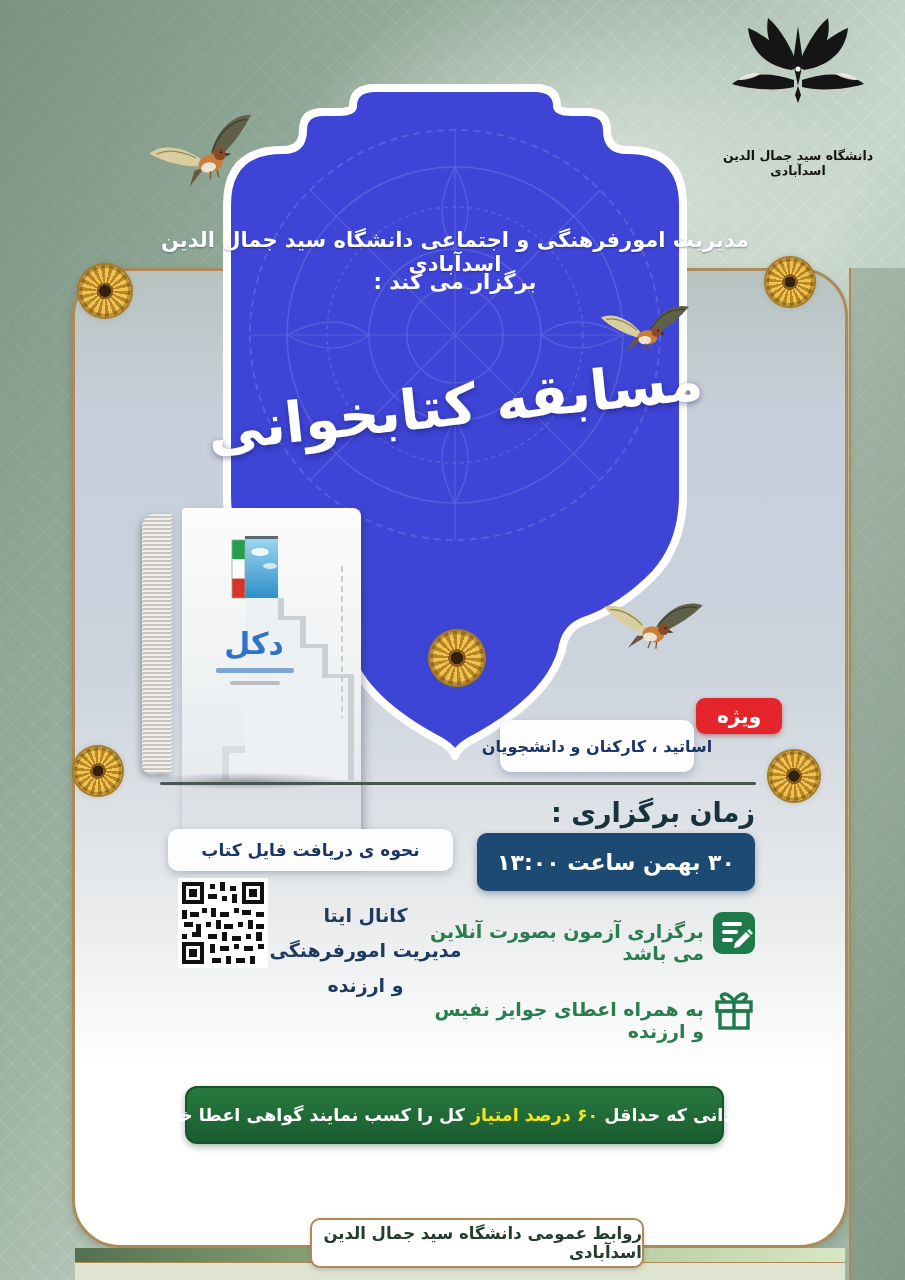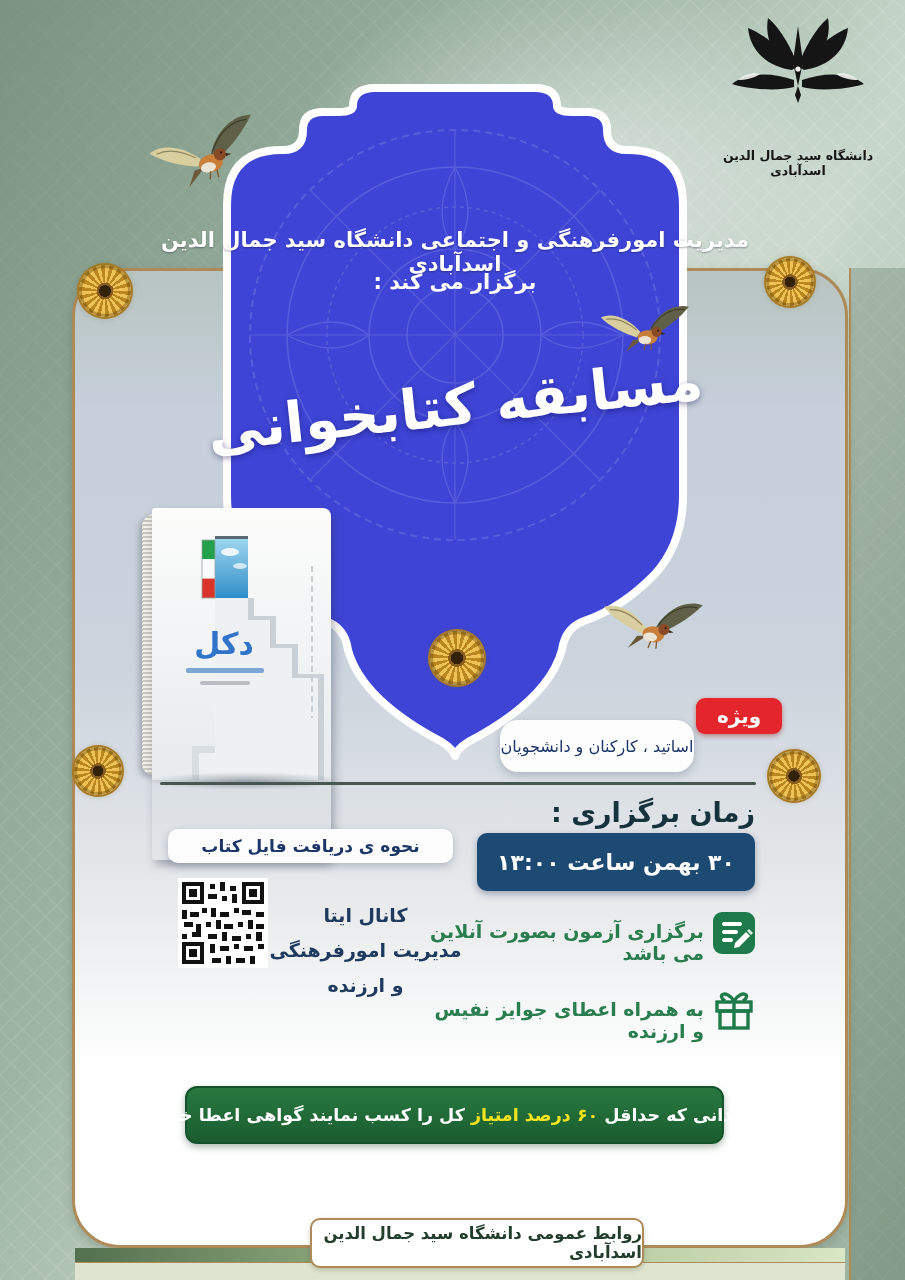--- a/index.html
+++ b/index.html
@@ -40,43 +40,43 @@
     color:#ffffff;font-size:56px;font-weight:bold;white-space:nowrap;
     transform:rotate(-6deg);letter-spacing:-1px;
     text-shadow:0 2px 6px rgba(10,10,80,.45);}
 
   
   .book{position:absolute;left:142px;top:508px;width:205px;height:272px;z-index:5;}
   .book-pages{position:absolute;left:0;top:6px;width:30px;height:260px;
     border-radius:12px 0 0 10px;transform:skewY(-2deg);
     background:repeating-linear-gradient(180deg,#f0efeb 0 2px,#c7c5bd 2px 4px);
     box-shadow:-2px 3px 6px rgba(40,50,70,.35);}
-  .book-cover{position:absolute;left:10px;top:0;width:179px;height:352px;border-radius:3px 8px 8px 3px;
+  .book-cover{position:absolute;left:40px;top:0;width:179px;height:352px;border-radius:3px 8px 8px 3px;
     overflow:hidden;box-shadow:3px 5px 10px rgba(40,50,70,.35);}
   .book-title{position:absolute;left:30px;top:118px;width:84px;text-align:center;
     color:#2f74c9;font-size:30px;font-weight:bold;z-index:2;}
   .cap1{position:absolute;left:34px;top:160px;width:78px;height:5px;background:#7ba6d3;border-radius:2px;z-index:2;}
   .cap2{position:absolute;left:48px;top:173px;width:50px;height:4px;background:#b9bdc2;border-radius:2px;z-index:2;}
   .book-shadow{position:absolute;left:4px;bottom:-10px;width:200px;height:18px;border-radius:50%;
     background:radial-gradient(ellipse,rgba(40,50,70,.38),rgba(40,50,70,0) 70%);}
 
   
   .badge{position:absolute;left:696px;top:698px;width:86px;height:36px;background:#e4252b;border-radius:9px;
     display:flex;align-items:center;justify-content:center;color:#fff;font-size:20px;font-weight:bold;
     box-shadow:0 2px 5px rgba(140,20,20,.45);z-index:6;}
-  .audience{position:absolute;left:500px;top:720px;width:194px;height:52px;background:#fdfdfd;border-radius:18px;
-    display:flex;align-items:center;justify-content:center;color:#1c3667;font-size:16px;font-weight:normal;
+  .audience{position:absolute;left:500px;top:720px;width:194px;height:52px;background:#fdfdfd;border-radius:11px;
+    display:flex;align-items:center;justify-content:center;color:#1c3667;font-size:16px;font-weight:bold;
     box-shadow:0 3px 8px rgba(60,80,110,.3);white-space:nowrap;z-index:6;}
   .divider{position:absolute;left:160px;top:782px;width:596px;height:3px;background:#47564f;border-radius:2px;z-index:6;}
   .sched-label{position:absolute;left:455px;top:797px;width:300px;text-align:right;
     color:#16333d;font-size:27px;font-weight:bold;z-index:6;}
   .date-box{position:absolute;left:477px;top:833px;width:278px;height:58px;background:#1d4a72;border-radius:10px;
     display:flex;align-items:center;justify-content:center;color:#fff;font-size:22px;font-weight:bold;
     box-shadow:0 3px 7px rgba(20,40,80,.35);z-index:6;}
-  .file-box{position:absolute;left:168px;top:829px;width:285px;height:34px;background:#fdfdfd;border-radius:10px;
+  .file-box{position:absolute;left:168px;top:829px;width:285px;height:42px;background:#fdfdfd;border-radius:10px;
     display:flex;align-items:center;justify-content:center;color:#1c3667;font-size:17px;font-weight:bold;
     box-shadow:0 3px 8px rgba(60,80,110,.3);z-index:6;}
   .qr{position:absolute;left:178px;top:878px;width:90px;height:90px;z-index:6;}
   .channel{position:absolute;left:268px;top:898px;width:195px;text-align:center;color:#1e3a5f;
     font-size:19px;font-weight:bold;line-height:1.85;z-index:6;}
   .url{position:absolute;left:172px;top:988px;width:288px;text-align:center;direction:ltr;
     color:#1e7b4f;font-size:19px;font-weight:bold;z-index:6;}
   .d-icon{position:absolute;width:46px;height:46px;z-index:6;}
   .d-icon1{left:711px;top:910px;}
   .d-icon2{left:711px;top:988px;}

